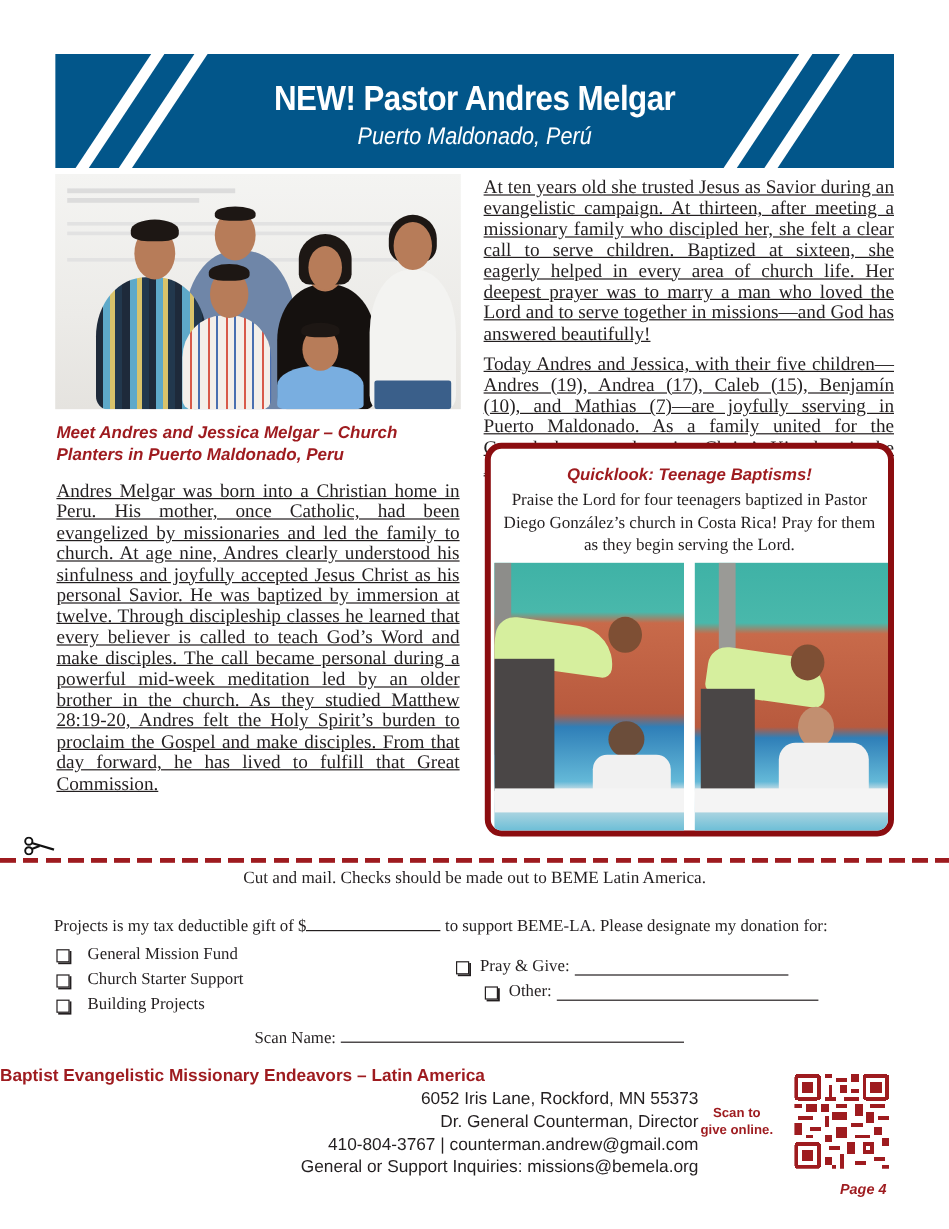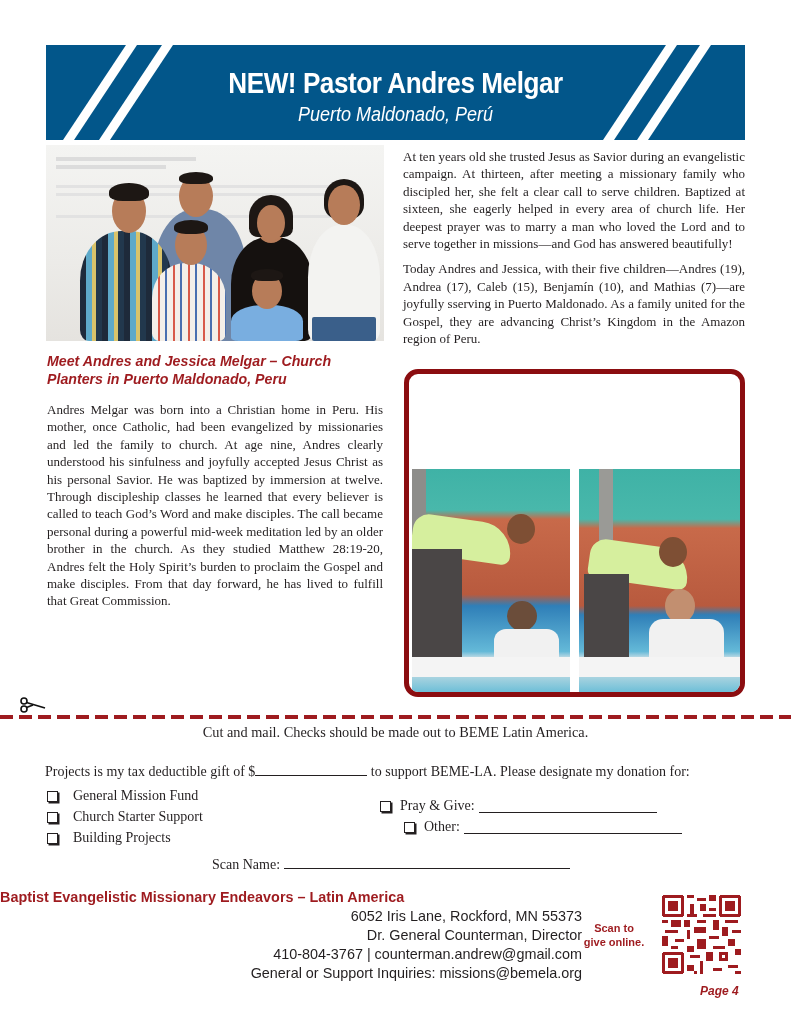--- a/index.html
+++ b/index.html
@@ -21,22 +21,22 @@
   .family-photo { left: 46px; top: 145px; width: 338px; height: 196px;
     background: linear-gradient(180deg, #f4f4f2 0%, #ecebe8 60%, #e5e3df 100%); }
   .person { position: absolute; border-radius: 45% 45% 10% 10%; }
   .head { position: absolute; border-radius: 50%; background: #b77c59; }
   .hair { position: absolute; border-radius: 50% 50% 35% 35%; background: #1d1714; }
 
   
   .subhead { position: absolute; left: 47px; top: 352px; width: 340px;
     font-family: "Liberation Sans", "DejaVu Sans", sans-serif; font-weight: bold; font-style: italic;
     font-size: 14.2px; line-height: 18px; color: #9e1b1f; }
-  .col-text { position: absolute; font-size: 13px; line-height: 17.4px; text-align: justify;
-    color: #231f20; }
+  .col-text { position: absolute; font-size: 16px; line-height: 17.4px; text-align: justify;
+    color: #231f20; text-decoration: underline; }
   .col-text p { margin-bottom: 8px; }
   .left-text { left: 47px; top: 401px; width: 336px; }
   .right-text { left: 403px; top: 148px; width: 342px; }
 
   
   .quicklook { position: absolute; left: 404px; top: 369px; width: 341px; height: 328px;
     border: 5px solid #8b0d10; border-radius: 14px; background: #ffffff; overflow: hidden; }
   .ql-title { position: absolute; left: 0; right: 0; top: 13px; text-align: center;
     font-family: "Liberation Sans", "DejaVu Sans", sans-serif; font-weight: bold; font-style: italic;
     font-size: 14px; color: #9e1b1f; }
@@ -130,20 +130,22 @@
 <div class="col-text left-text">
   <p>Andres Melgar was born into a Christian home in Peru. His mother, once Catholic, had been evangelized by missionaries and led the family to church. At age nine, Andres clearly understood his sinfulness and joyfully accepted Jesus Christ as his personal Savior. He was baptized by immersion at twelve. Through discipleship classes he learned that every believer is called to teach God’s Word and make disciples. The call became personal during a powerful mid-week meditation led by an older brother in the church. As they studied Matthew 28:19-20, Andres felt the Holy Spirit’s burden to proclaim the Gospel and make disciples. From that day forward, he has lived to fulfill that Great Commission.</p>
 </div>
 
 <div class="col-text right-text">
   <p>At ten years old she trusted Jesus as Savior during an evangelistic campaign. At thirteen, after meeting a missionary family who discipled her, she felt a clear call to serve children. Baptized at sixteen, she eagerly helped in every area of church life. Her deepest prayer was to marry a man who loved the Lord and to serve together in missions—and God has answered beautifully!</p>
   <p>Today Andres and Jessica, with their five children—Andres (19), Andrea (17), Caleb (15), Benjamín (10), and Mathias (7)—are joyfully sserving in Puerto Maldonado. As a family united for the Gospel, they are advancing Christ’s Kingdom in the Amazon region of Peru.</p>
 </div>
 
 <div class="quicklook">
+  <div class="ql-title">Quicklook: Teenage Baptisms!</div>
+  <div class="ql-text">Praise the Lord for four teenagers baptized in Pastor Diego González’s church in Costa Rica! Pray for them as they begin serving the Lord.</div>
 
   <div class="photo bap-photo bap-left" style="background:linear-gradient(180deg,#3fb2a6 0%,#49b8ab 18%,#c86a4a 22%,#b85a3e 55%,#2f7fb8 60%,#64b9d8 80%,#eaeaea 84%,#5ab8d4 100%);">
     <div style="position:absolute;left:0;top:0;width:14px;height:160px;background:#8d8d8a;"></div>
     <div style="position:absolute;left:0;top:50px;width:100px;height:40px;background:#d6ef9e;border-radius:20px 40px 10px 10px;transform:rotate(8deg);"></div>
     <div style="position:absolute;left:0;top:80px;width:50px;height:110px;background:#4a4646;"></div>
     <div style="position:absolute;left:95px;top:45px;width:28px;height:30px;background:#7e4f34;border-radius:50%;"></div>
     <div style="position:absolute;left:95px;top:132px;width:30px;height:30px;background:#6b4d3a;border-radius:50%;"></div>
     <div style="position:absolute;left:82px;top:160px;width:65px;height:38px;background:#f1f1f1;border-radius:12px 12px 4px 4px;"></div>
     <div style="position:absolute;left:0;top:188px;width:158px;height:20px;background:#f4f4f4;"></div>
   </div>

